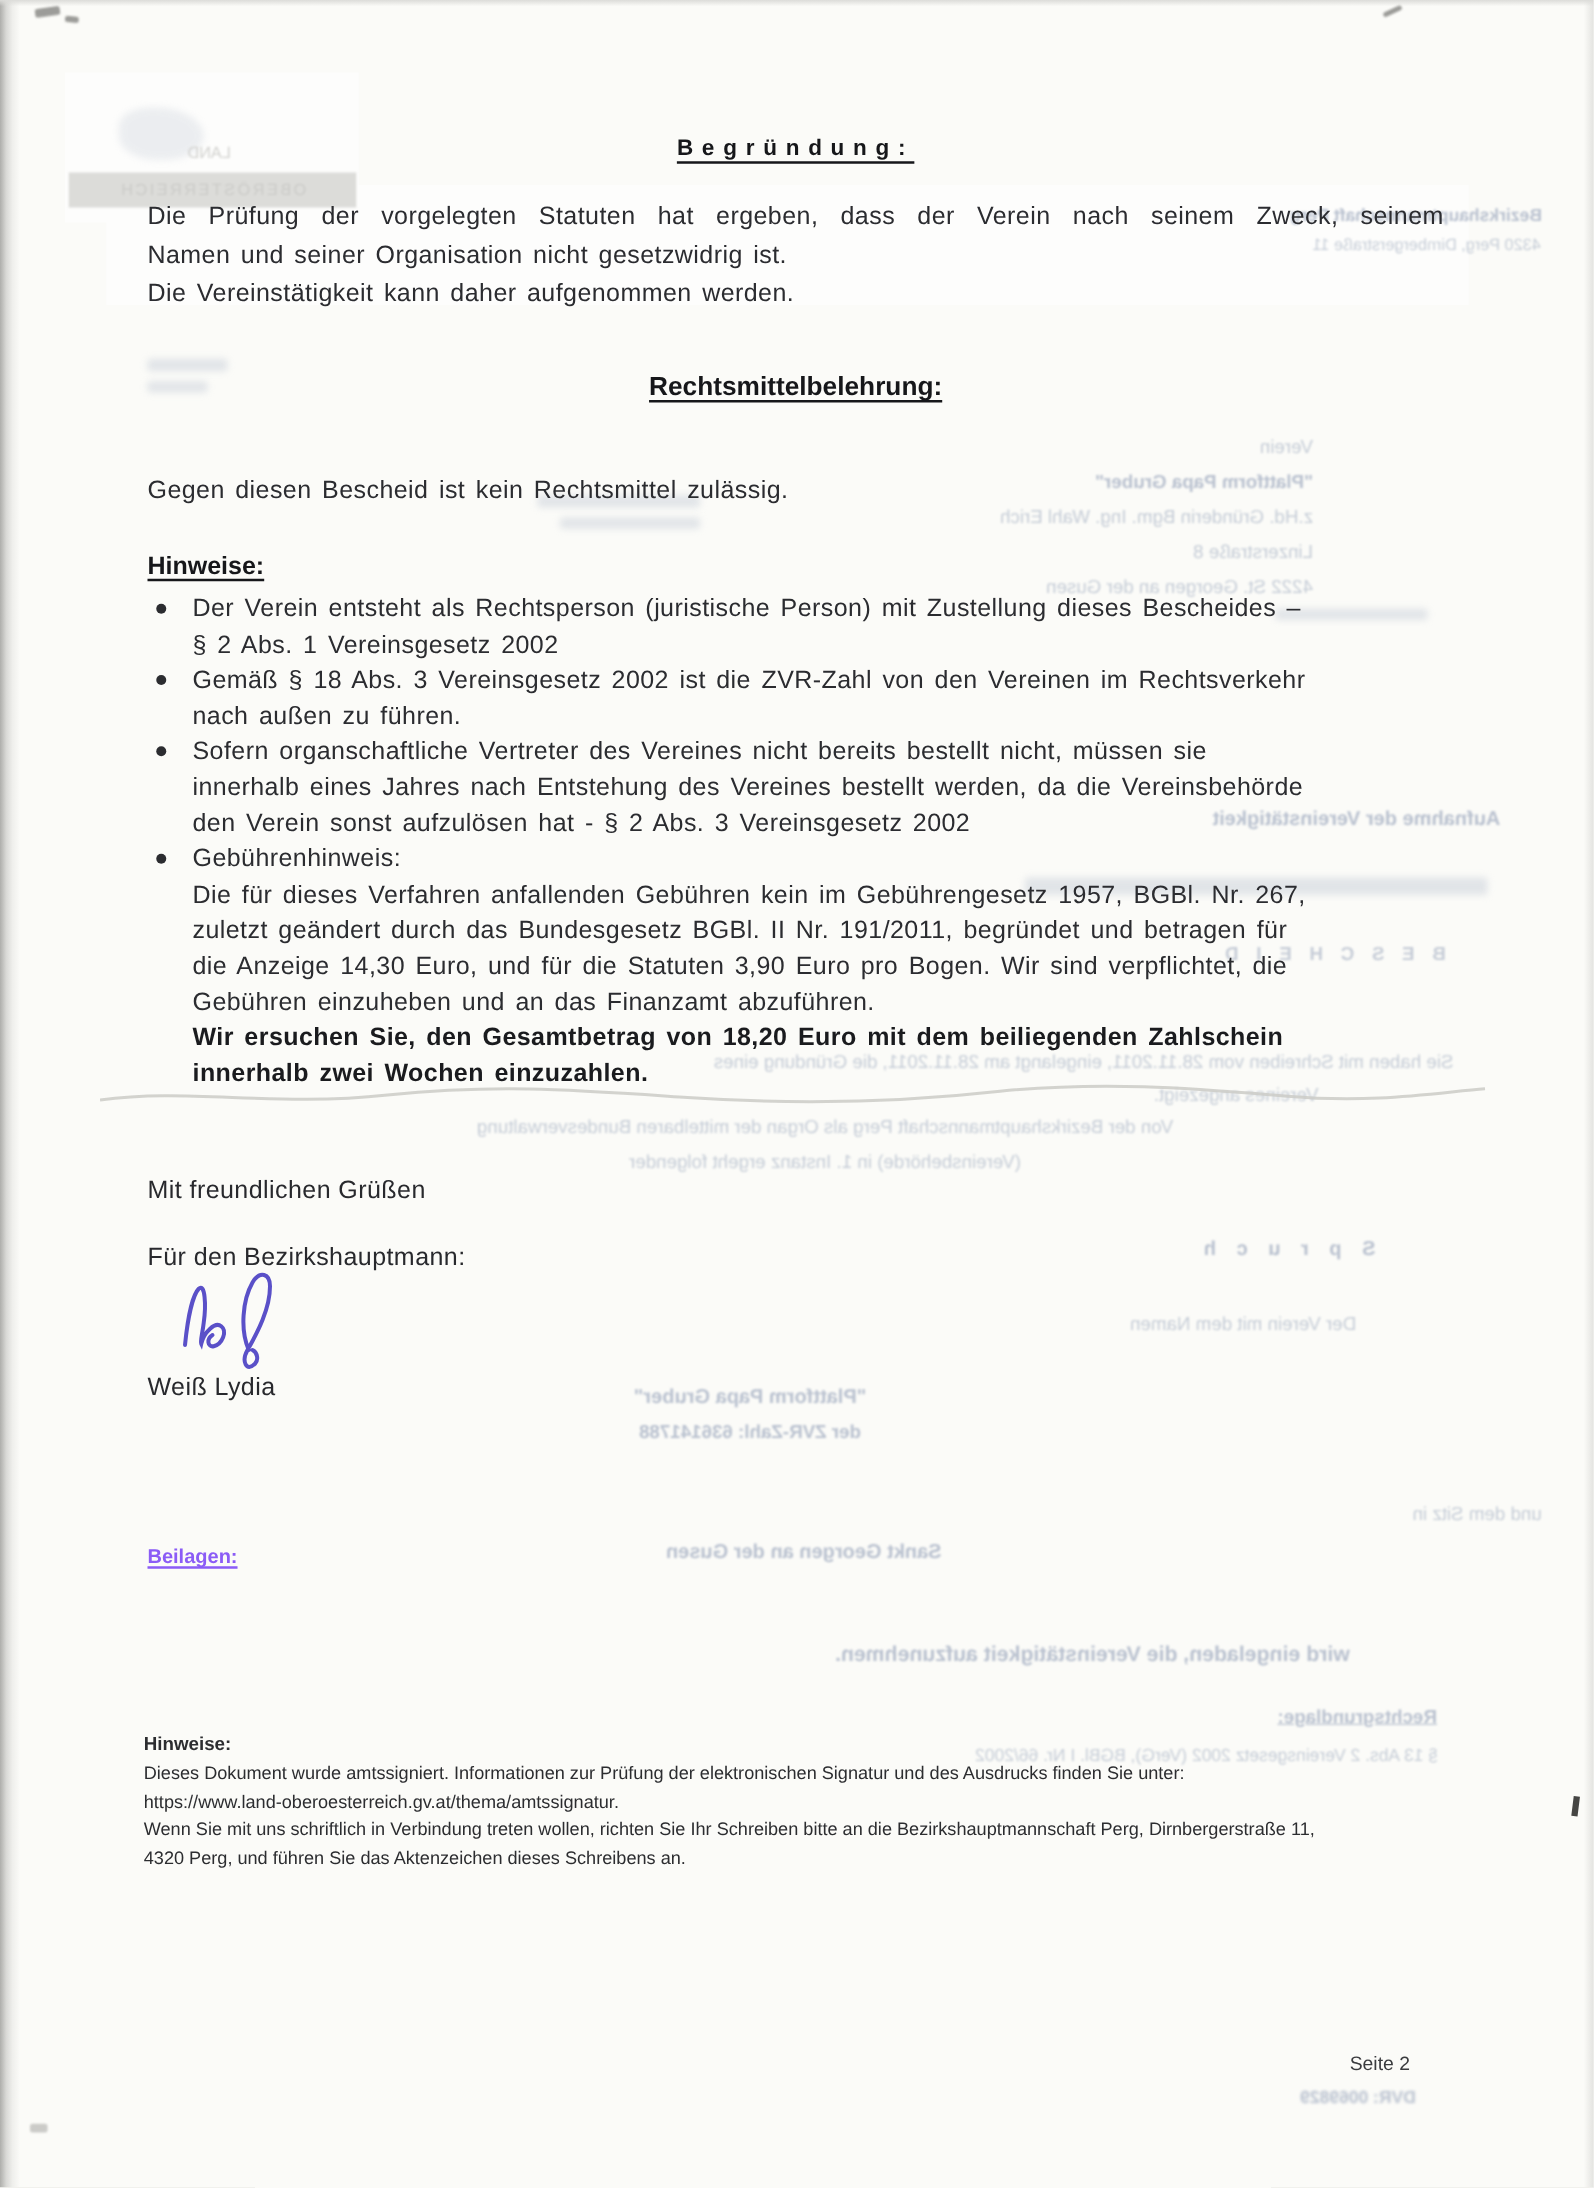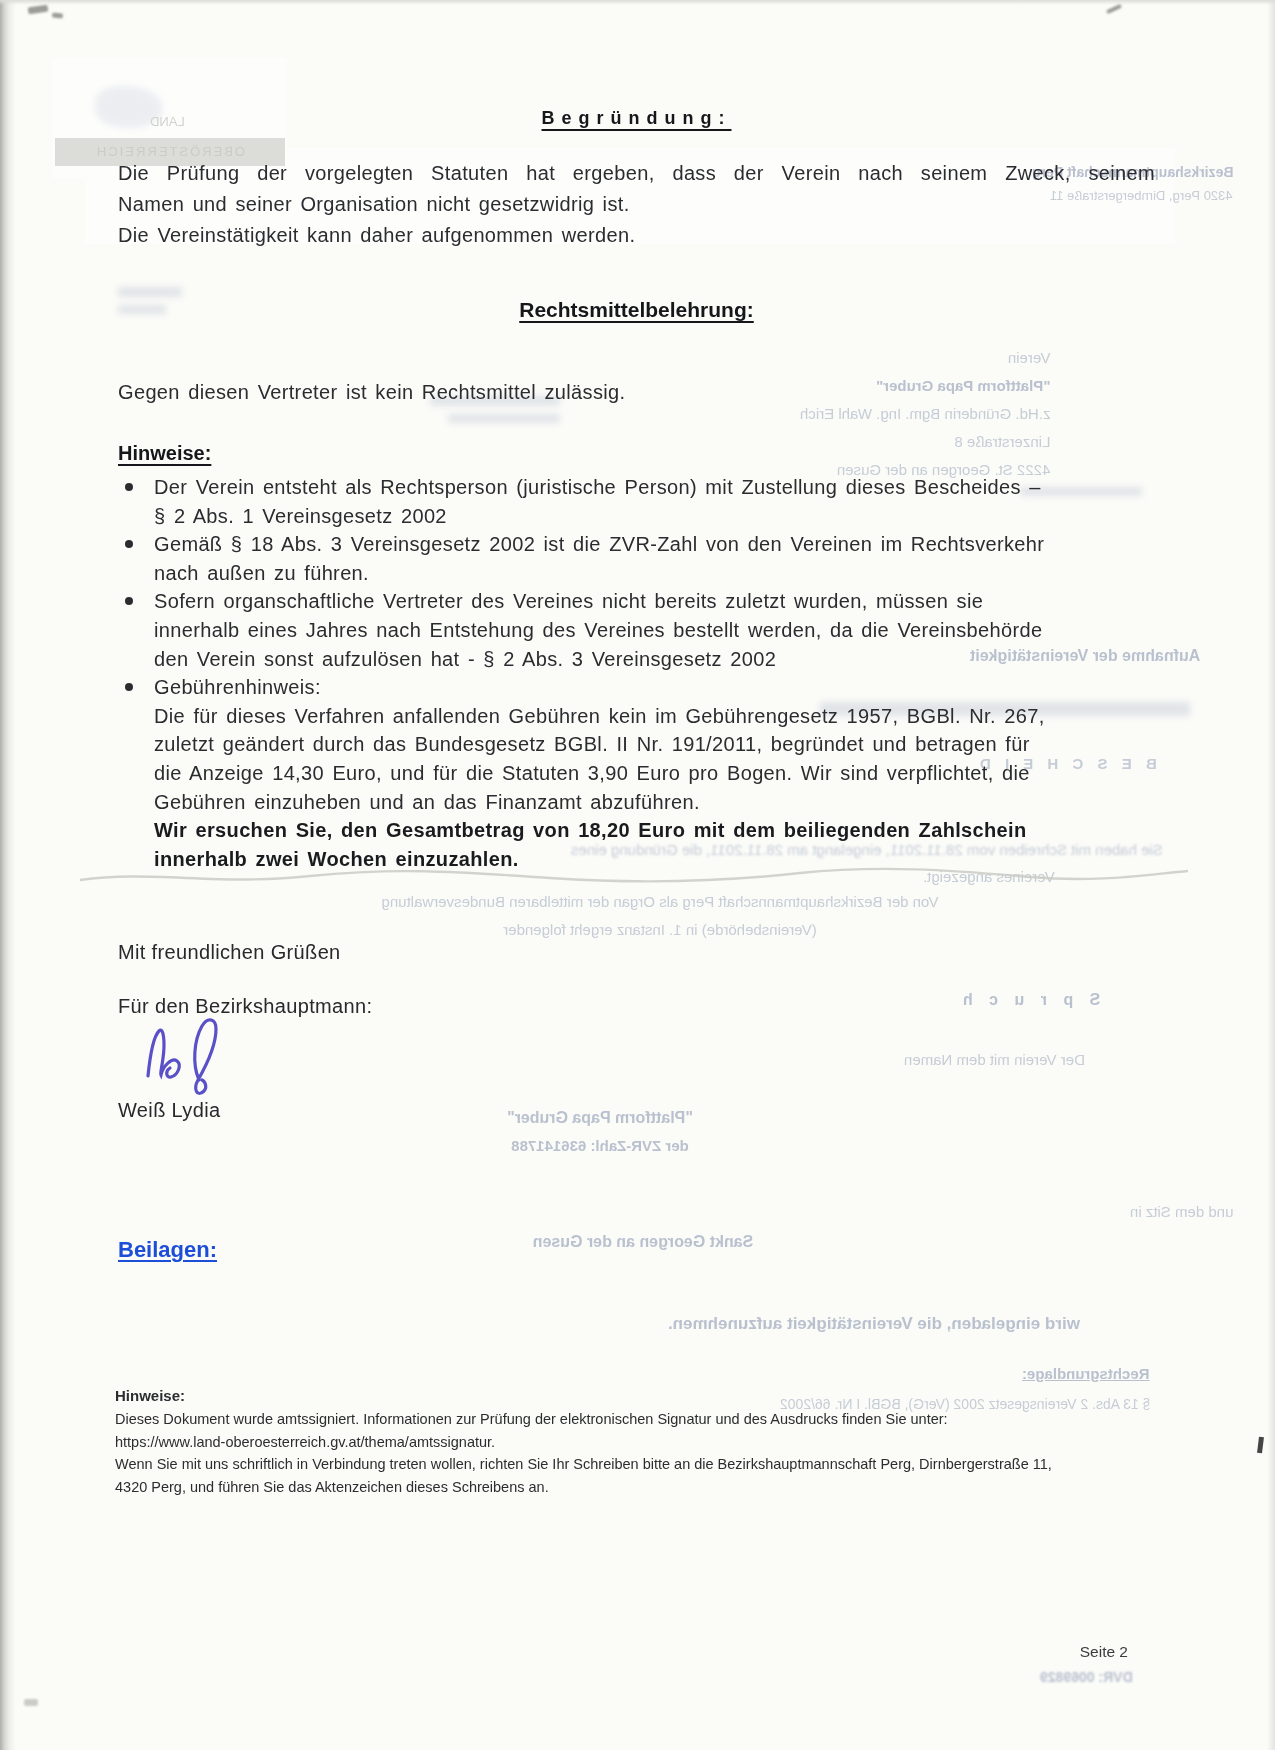--- a/index.html
+++ b/index.html
@@ -36,21 +36,21 @@
   .bullet-item{position:relative;padding-left:36px;font-size:20px;line-height:28.6px;
       letter-spacing:.35px;word-spacing:2.5px;color:#2b2c30;}
   .dot{position:absolute;left:7px;top:10px;width:8px;height:8px;border-radius:50%;background:#2b2c30;}
   .ref-line{margin-left:0;}
   .bold-lines{font-weight:bold;color:#1a1b1e;}
   .closing{position:absolute;left:118px;top:941px;font-size:20px;letter-spacing:.35px;}
   .signer-intro{position:absolute;left:118px;top:995px;font-size:20px;letter-spacing:.35px;}
   .signer-name{position:absolute;left:118px;top:1099px;font-size:20px;letter-spacing:.35px;}
   .signature{position:absolute;left:136px;top:1012px;}
   .beilagen{position:absolute;left:118px;top:1237px;display:flex;gap:24px;}
-  .beilagen-label{font-size:22px;font-weight:bold;color:#1d4ed8;white-space:nowrap;
+  .beilagen-label{font-size:16px;font-weight:bold;color:#8b5cf6;white-space:nowrap;
       text-decoration:underline;text-underline-offset:3px;text-decoration-thickness:2px;}
   .beilagen-items > div{line-height:28px;color:#2b2c30;}
   .beilagen-items > div:nth-child(1){font-size:18px;}
   .beilagen-items > div:nth-child(2){font-size:17.5px;}
   .beilagen-items > div:nth-child(3){font-size:16.5px;}
   .footer{position:absolute;left:115px;top:1387px;width:1060px;color:#2c2d30;}
   .footer-head{font-size:15px;font-weight:bold;margin-bottom:4px;}
   .footer-lines > div{font-size:14.5px;line-height:22.5px;}
   .page-num{position:absolute;right:147px;top:1643px;font-size:15.5px;color:#3a3b3e;}
   
@@ -137,21 +137,21 @@
   <div class="h-center h1">Begründung:</div>
 
   <div class="body-block p1">
       <div>Die Prüfung der vorgelegten Statuten hat ergeben, dass der Verein nach seinem Zweck, seinem</div>
       <div>Namen und seiner Organisation nicht gesetzwidrig ist.</div>
       <div>Die Vereinstätigkeit kann daher aufgenommen werden.</div>
     </div>
 
   <div class="h-center h2">Rechtsmittelbelehrung:</div>
 
-  <div class="body-block rm">Gegen diesen Vertreter ist kein Rechtsmittel zulässig.</div>
+  <div class="body-block rm">Gegen diesen Bescheid ist kein Rechtsmittel zulässig.</div>
 
   <div class="hw-head">Hinweise:</div>
 
   <div class="bullets">
     <div class="bullet-item">
       <span class="dot"></span>
       <div>
           <div>Der Verein entsteht als Rechtsperson (juristische Person) mit Zustellung dieses Bescheides –</div>
         </div>
       <div class="ref-line">§ 2 Abs. 1 Vereinsgesetz 2002</div>
@@ -159,21 +159,21 @@
     <div class="bullet-item">
       <span class="dot"></span>
       <div>
           <div>Gemäß § 18 Abs. 3 Vereinsgesetz 2002 ist die ZVR-Zahl von den Vereinen im Rechtsverkehr</div>
           <div>nach außen zu führen.</div>
         </div>
     </div>
     <div class="bullet-item">
       <span class="dot"></span>
       <div>
-          <div>Sofern organschaftliche Vertreter des Vereines nicht bereits zuletzt wurden, müssen sie</div>
+          <div>Sofern organschaftliche Vertreter des Vereines nicht bereits bestellt nicht, müssen sie</div>
           <div>innerhalb eines Jahres nach Entstehung des Vereines bestellt werden, da die Vereinsbehörde</div>
           <div>den Verein sonst aufzulösen hat - § 2 Abs. 3 Vereinsgesetz 2002</div>
         </div>
     </div>
     <div class="bullet-item">
       <span class="dot"></span>
       <div>Gebührenhinweis:</div>
       <div>
           <div>Die für dieses Verfahren anfallenden Gebühren kein im Gebührengesetz 1957, BGBl. Nr. 267,</div>
           <div>zuletzt geändert durch das Bundesgesetz BGBl. II Nr. 191/2011, begründet und betragen für</div>

